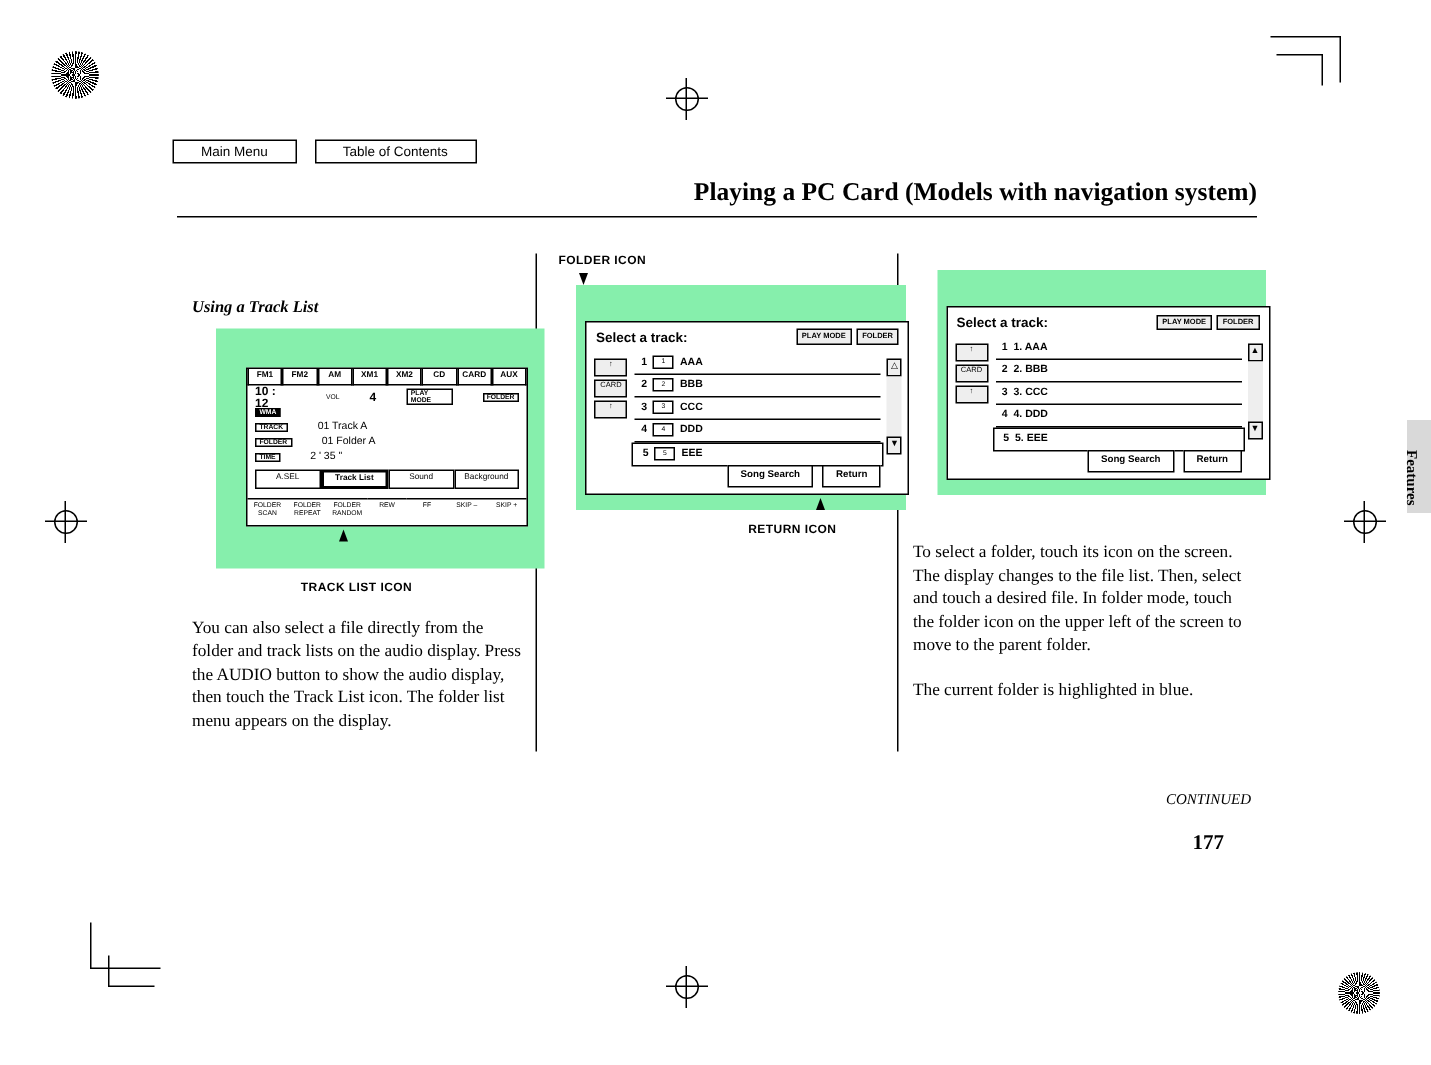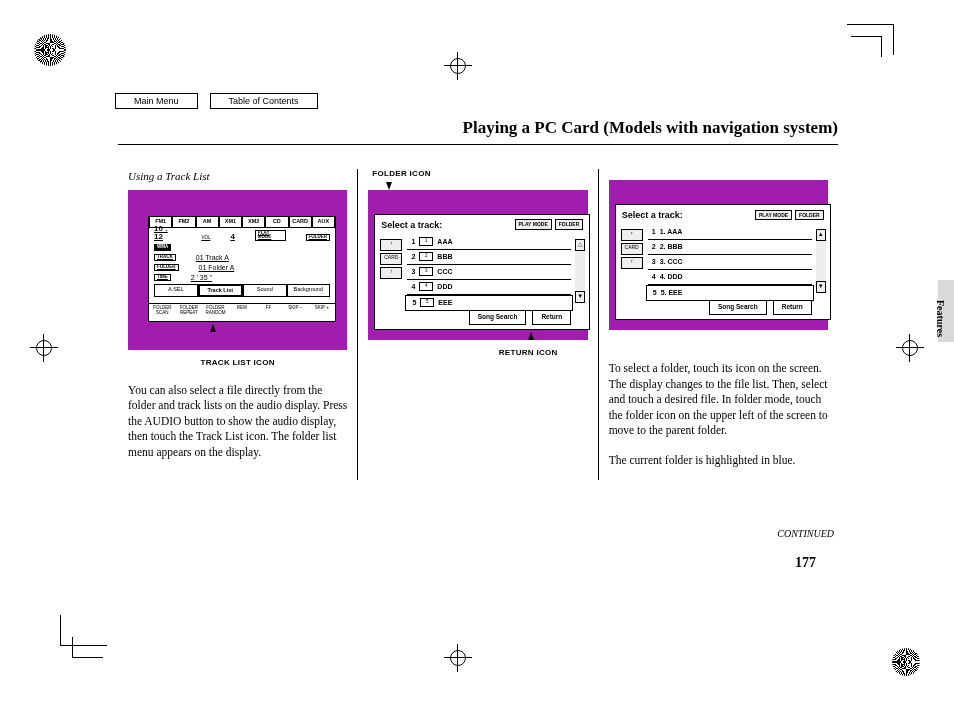--- a/index.html
+++ b/index.html
@@ -81,31 +81,32 @@
     line-height: 1.35;
   }
   .col {
     flex: 1;
     padding: 0 10px;
   }
   .col + .col { border-left: 1px solid #000; }
 
   .subhead {
     font-style: italic;
-    font-weight: normal;
+    font-weight: bold;
     font-size: 11px;
     margin-bottom: 6px;
+    margin-top: 29px;
   }
 
   .shot {
-    background: #a21caf;
+    background: #86efac;
     width: 100%;
     height: 160px;
     position: relative;
-    margin: 2px 0 8px 0;
+    margin: 2px 0 8px 16px;
   }
   .caption {
     font-family: Arial, Helvetica, sans-serif;
     font-weight: bold;
     font-size: 8px;
     text-align: center;
     letter-spacing: .3px;
   }
   .callout {
     font-family: Arial, Helvetica, sans-serif;
@@ -169,21 +170,21 @@
     font-size: 6.5px;
     line-height: 1;
   }
   .s1-tabs { display: flex; height: 11px; }
   .s1-tabs div {
     flex: 1; border: 1px solid #000; border-top: none;
     font-weight: bold; text-align: center; font-size: 5.5px;
     padding-top: 2px;
   }
   .s1-body { padding: 3px 5px 0 5px; }
-  .s1-row { height: 10px; display: flex; align-items: flex-end; gap: 20px; text-decoration: underline; }
+  .s1-row { height: 10px; display: flex; align-items: center; gap: 20px; }
   .s1-badge {
     border: 1px solid #000; font-size: 4.5px; padding: 0 2px;
     background: #fff; font-weight: bold;
   }
   .s1-btns { display: flex; gap: 0; margin-top: 3px; }
   .s1-btns div {
     border: 1px solid #000; font-size: 5.5px; text-align: center;
     padding: 2px 0; flex: 1; background:#fff;
   }
   .s1-btns .hl { border-width: 2px; font-weight: bold; }

